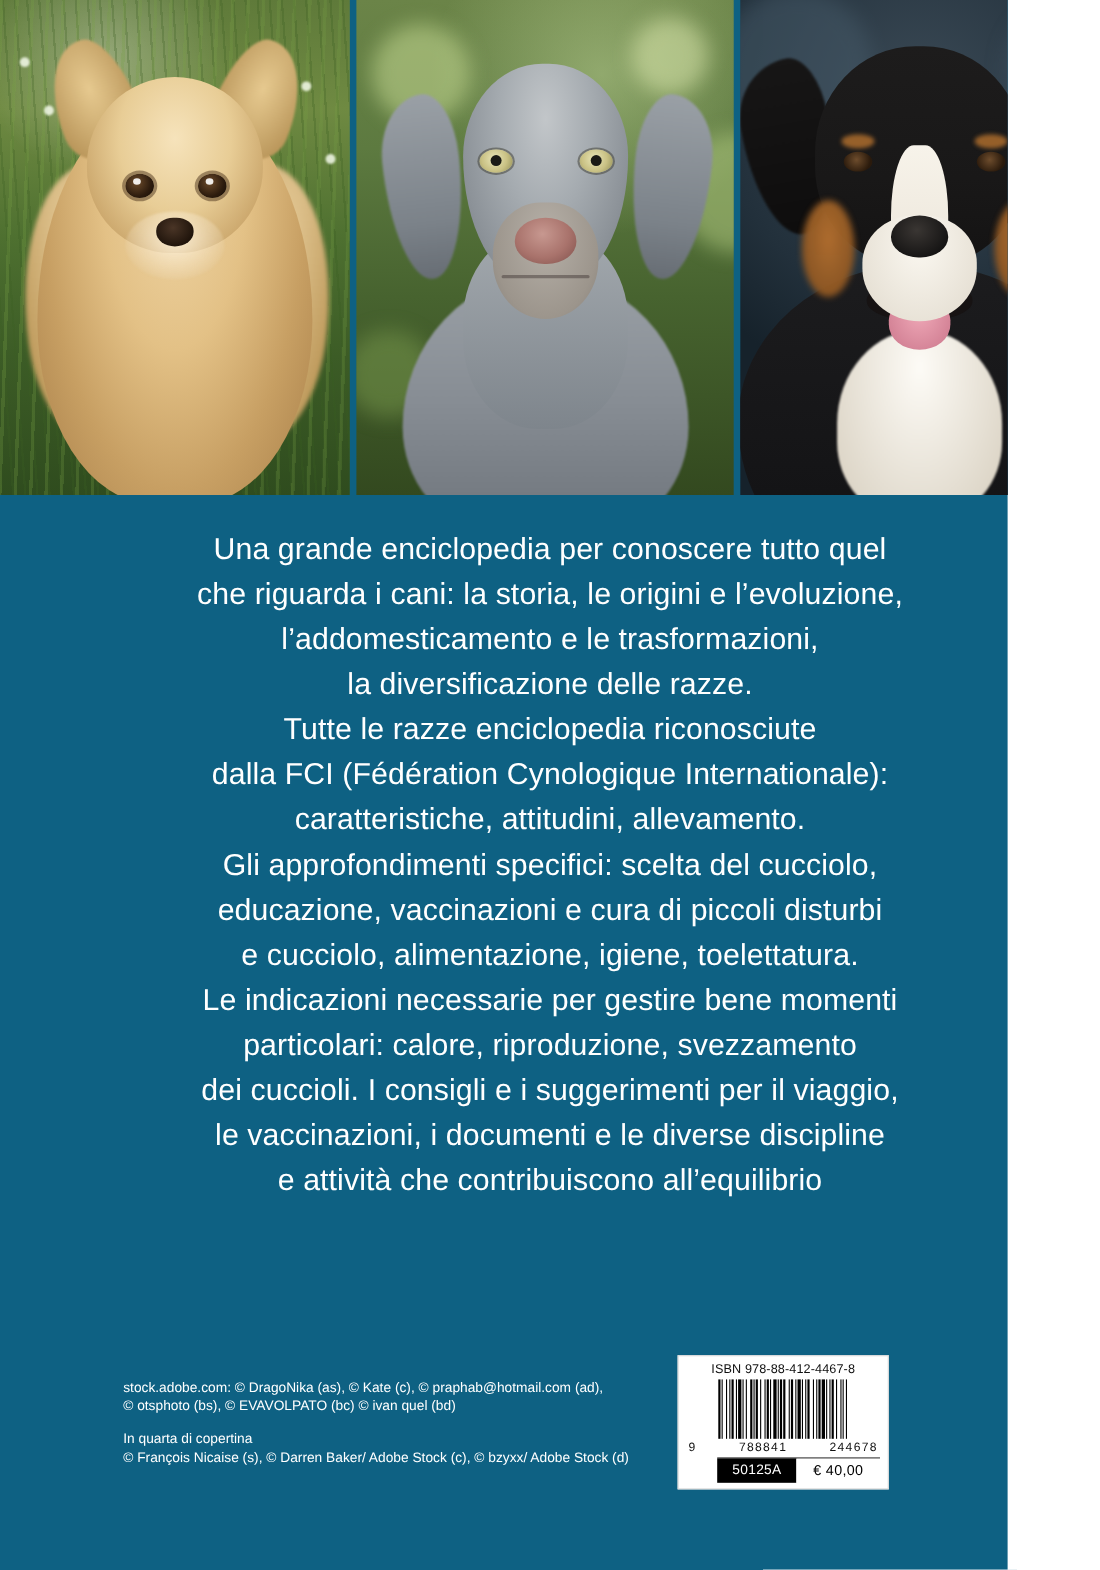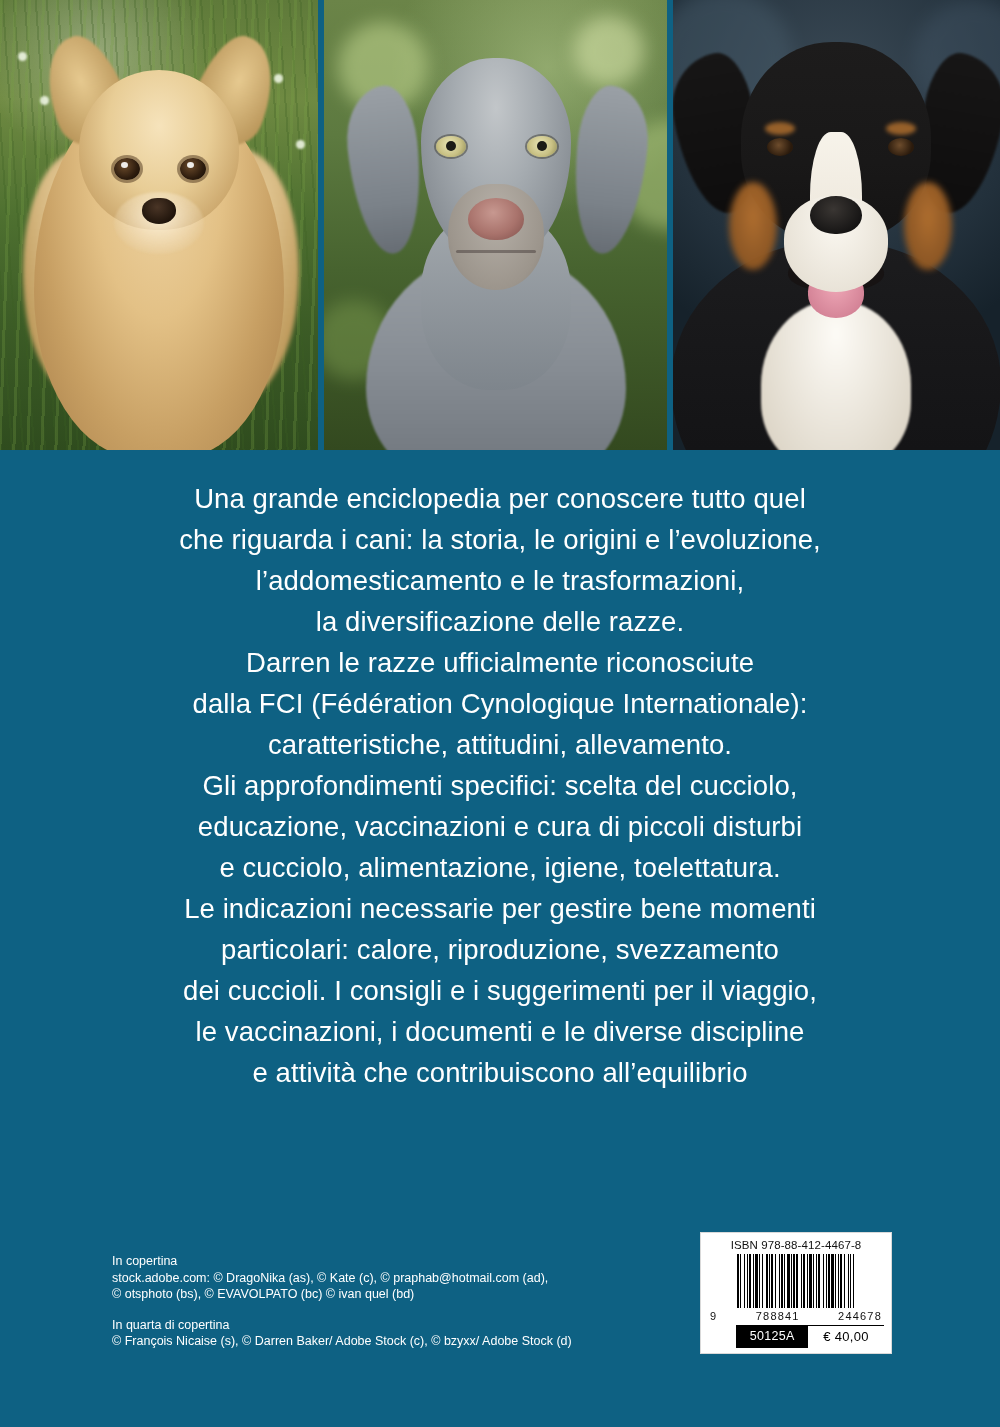--- a/index.html
+++ b/index.html
@@ -6,21 +6,21 @@
   html, body {
     margin: 0;
     padding: 0;
     background: #ffffff;
   }
   body {
     font-family: "Liberation Sans", sans-serif;
   }
   .page {
     position: relative;
-    width: 1000px;
+    width: 916px;
     height: 1427px;
     background: #0e6183;
     overflow: hidden;
   }
 
   
   .photo-strip {
     position: absolute;
     top: 0;
     left: 0;
@@ -499,36 +499,35 @@
       <div class="bn-muzzle"></div>
       <div class="bn-nose"></div>
     </div>
   </div>
 
   <div class="blurb">
     <p>Una grande enciclopedia per conoscere tutto quel</p>
     <p>che riguarda i cani: la storia, le origini e l’evoluzione,</p>
     <p>l’addomesticamento e le trasformazioni,</p>
     <p>la diversificazione delle razze.</p>
-    <p>Darren le razze ufficialmente riconosciute</p>
+    <p>Tutte le razze enciclopedia riconosciute</p>
     <p>dalla FCI (Fédération Cynologique Internationale):</p>
     <p>caratteristiche, attitudini, allevamento.</p>
     <p>Gli approfondimenti specifici: scelta del cucciolo,</p>
     <p>educazione, vaccinazioni e cura di piccoli disturbi</p>
     <p>e cucciolo, alimentazione, igiene, toelettatura.</p>
     <p>Le indicazioni necessarie per gestire bene momenti</p>
     <p>particolari: calore, riproduzione, svezzamento</p>
     <p>dei cuccioli. I consigli e i suggerimenti per il viaggio,</p>
     <p>le vaccinazioni, i documenti e le diverse discipline</p>
     <p>e attività che contribuiscono all’equilibrio</p>
   </div>
 
   <div class="credits">
     <div class="block">
-      <div>In copertina</div>
       <div>stock.adobe.com: © DragoNika (as), © Kate (c), © praphab@hotmail.com (ad),</div>
       <div>© otsphoto (bs), © EVAVOLPATO (bc) © ivan quel (bd)</div>
     </div>
     <div class="block">
       <div>In quarta di copertina</div>
       <div>© François Nicaise (s), © Darren Baker/ Adobe Stock (c), © bzyxx/ Adobe Stock (d)</div>
     </div>
   </div>
 
   <div class="isbn-box">

